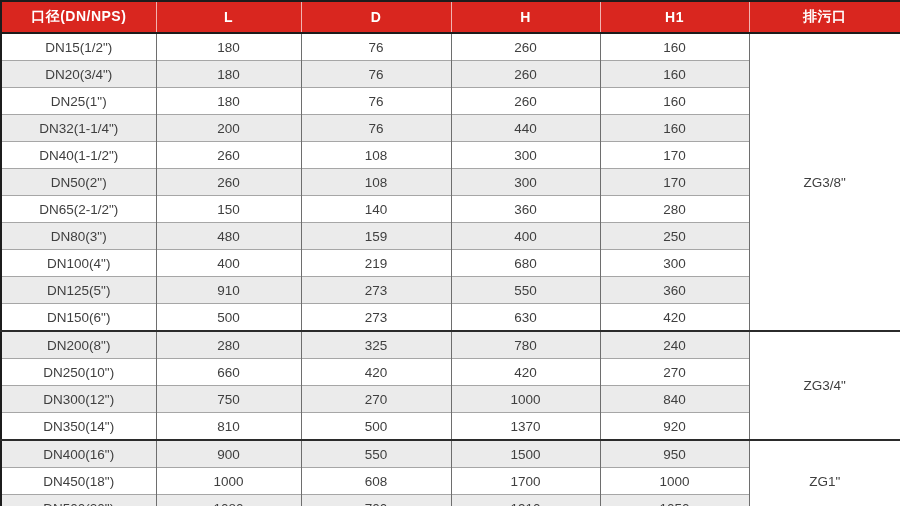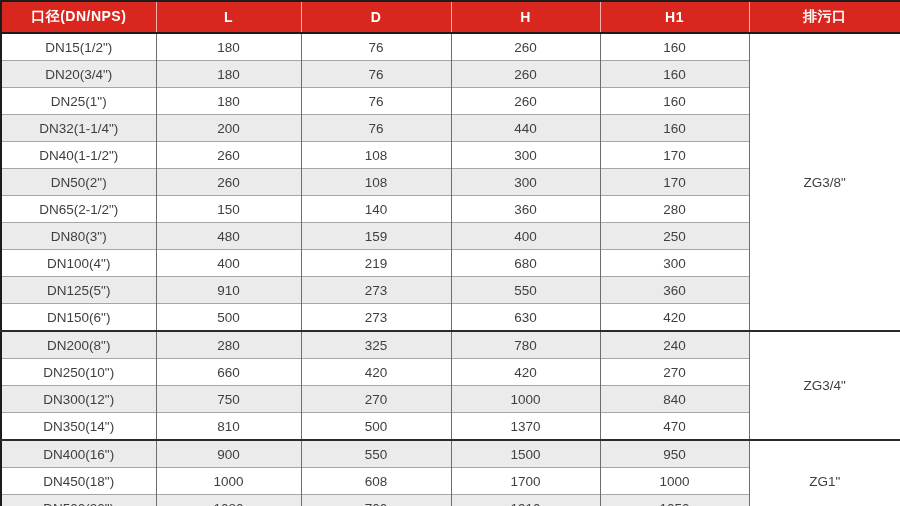--- a/index.html
+++ b/index.html
@@ -186,21 +186,21 @@
         <td>750</td>
         <td>270</td>
         <td>1000</td>
         <td>840</td>
       </tr>
       <tr>
         <td>DN350(14")</td>
         <td>810</td>
         <td>500</td>
         <td>1370</td>
-        <td>470</td>
+        <td>920</td>
       </tr>
       <tr class="group-start">
         <td>DN400(16")</td>
         <td>900</td>
         <td>550</td>
         <td>1500</td>
         <td>950</td>
         <td class="drain-cell" rowspan="3">ZG1"</td>
       </tr>
       <tr>

